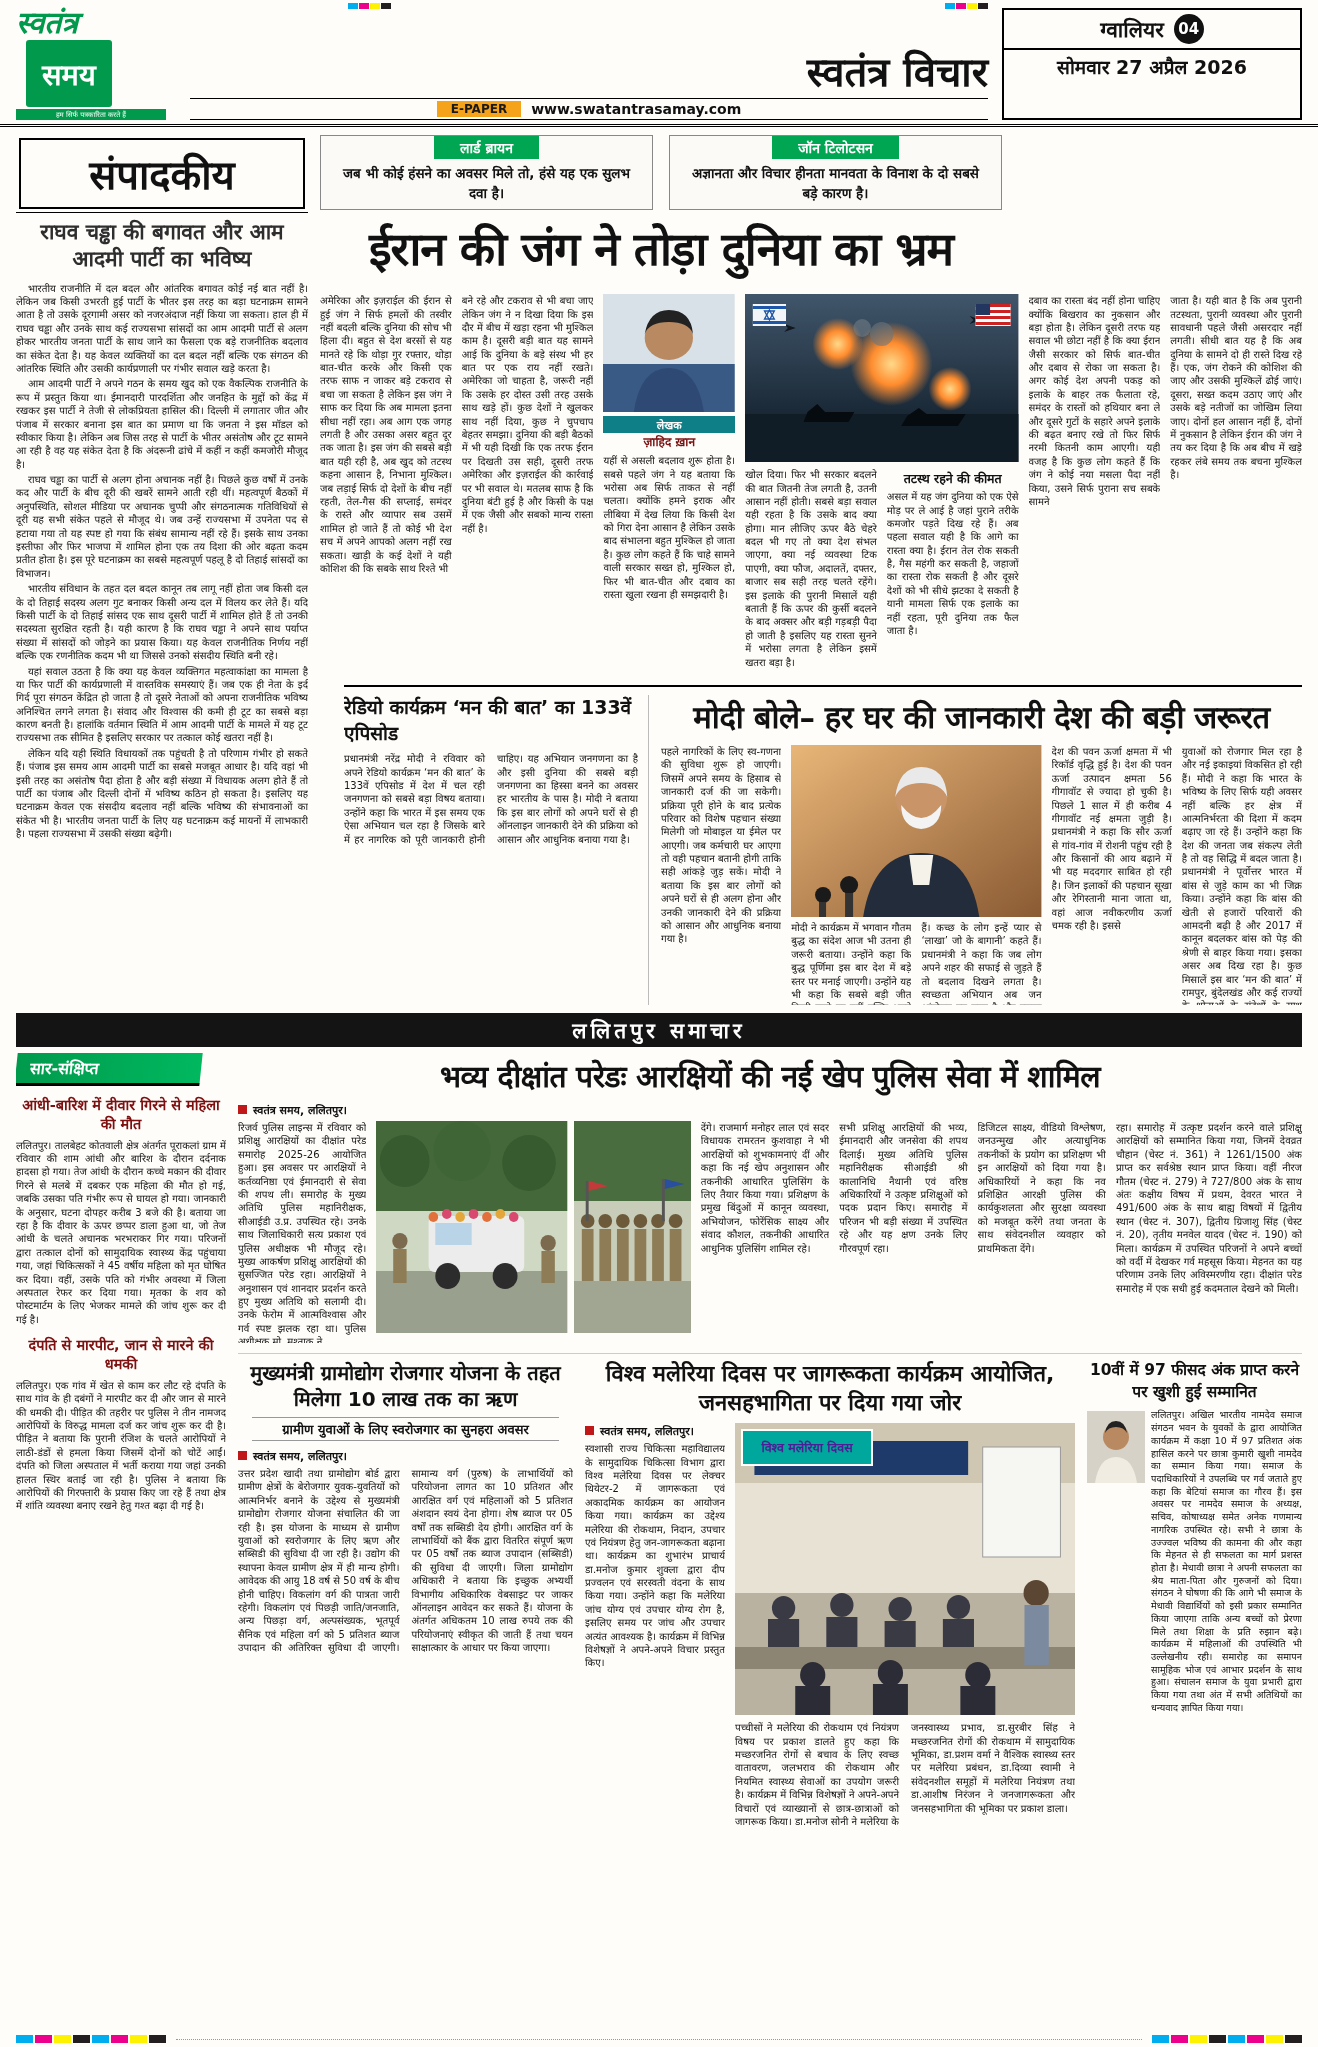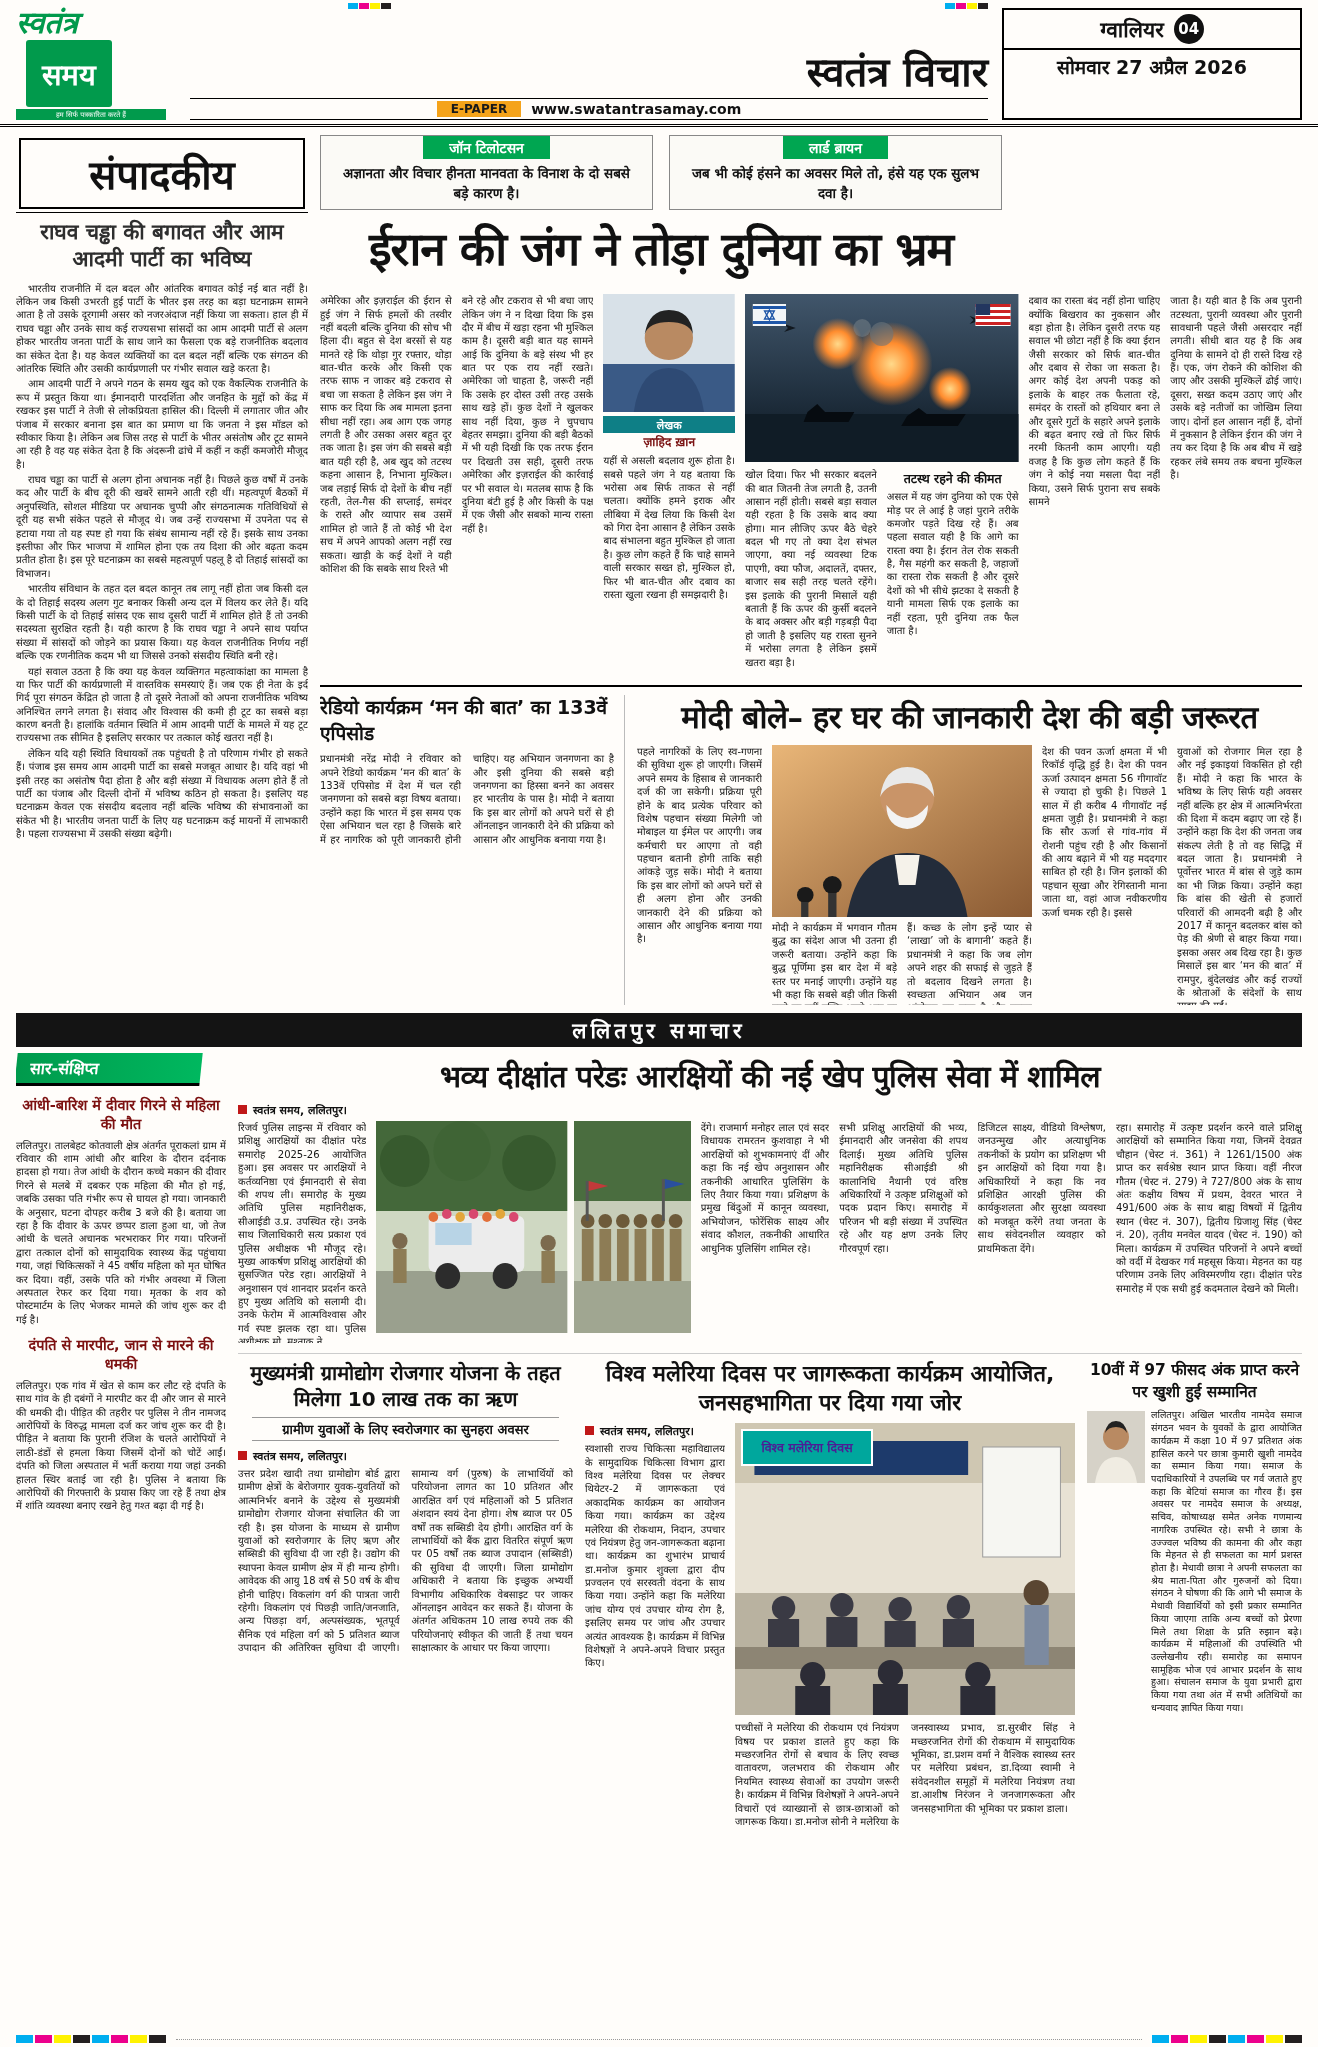--- a/index.html
+++ b/index.html
@@ -49,21 +49,21 @@
   .iran-c1{grid-area:1/1/3/2}.iran-c2{grid-area:1/2/3/3}.iran-c3{grid-area:1/3/3/4}
   .iran-img{grid-area:1/4/2/6}.iran-c4{grid-area:2/4/3/5}.iran-c5{grid-area:2/5/3/6}
   .iran-c6{grid-area:1/6/3/7}.iran-c7{grid-area:1/7/3/8}
   .author-photo { margin-bottom:4px; }
   .author-photo svg { display:block; width:100%; height:118px; }
   .author-label { background:#0e7f86; color:#fff; text-align:center; font-size:11px; font-weight:bold; padding:1px 0; }
   .author-name { text-align:center; font-size:12px; font-weight:bold; color:#7a1212; margin-bottom:4px; }
   .war-photo svg { display:block; width:100%; height:168px; }
   .iran-subhead { text-align:center; font-weight:bold; font-size:12.5px; padding:2px 0 3px; }
 
-  .modi-block { border-top:2px solid #000; margin-top:10px; padding-top:8px; display:flex; gap:12px; height:334px; overflow:hidden; }
+  .modi-block { border-top:2px solid #000; margin-top:10px; padding-top:8px; display:flex; gap:12px; height:334px; overflow:hidden;margin-left:24px; }
   .modi-kicker-box { width:305px; flex-shrink:0; border-right:1px solid #bbb; padding-right:10px; }
   .modi-kicker { font-size:19px; font-weight:bold; line-height:1.35; margin-bottom:6px; }
   .modi-kicker-body { column-count:2; column-gap:12px; }
   .modi-main { flex:1; overflow:hidden; }
   .modi-headline { text-align:center; font-size:31px; font-weight:bold; margin-bottom:8px; letter-spacing:-0.5px; }
   .modi-body { display:grid; grid-template-columns:repeat(5,1fr); column-gap:10px; height:262px; overflow:hidden; }
   .modi-c1{grid-area:1/1/3/2}.modi-photo{grid-area:1/2/2/4}.modi-c2{grid-area:2/2/3/3}
   .modi-c3{grid-area:2/3/3/4}.modi-c4{grid-area:1/4/3/5}.modi-c5{grid-area:1/5/3/6}
   .modi-photo svg { display:block; width:100%; height:172px; margin-bottom:4px; }
 
@@ -160,26 +160,26 @@
         <p>यहां सवाल उठता है कि क्या यह केवल व्यक्तिगत महत्वाकांक्षा का मामला है या फिर पार्टी की कार्यप्रणाली में वास्तविक समस्याएं हैं। जब एक ही नेता के इर्द गिर्द पूरा संगठन केंद्रित हो जाता है तो दूसरे नेताओं को अपना राजनीतिक भविष्य अनिश्चित लगने लगता है। संवाद और विश्वास की कमी ही टूट का सबसे बड़ा कारण बनती है। हालांकि वर्तमान स्थिति में आम आदमी पार्टी के मामले में यह टूट राज्यसभा तक सीमित है इसलिए सरकार पर तत्काल कोई खतरा नहीं है।</p>
         <p>लेकिन यदि यही स्थिति विधायकों तक पहुंचती है तो परिणाम गंभीर हो सकते हैं। पंजाब इस समय आम आदमी पार्टी का सबसे मजबूत आधार है। यदि वहां भी इसी तरह का असंतोष पैदा होता है और बड़ी संख्या में विधायक अलग होते हैं तो पार्टी का पंजाब और दिल्ली दोनों में भविष्य कठिन हो सकता है। इसलिए यह घटनाक्रम केवल एक संसदीय बदलाव नहीं बल्कि भविष्य की संभावनाओं का संकेत भी है। भारतीय जनता पार्टी के लिए यह घटनाक्रम कई मायनों में लाभकारी है। पहला राज्यसभा में उसकी संख्या बढ़ेगी।</p>
       </div>
     </div>
 
     <div class="main-col">
 
       <div class="iran-top">
         <div class="quotes-row">
           <div class="quote-box">
+            <div class="quote-author">लार्ड ब्रायन</div>
+            <div class="quote-text">जब भी कोई हंसने का अवसर मिले तो, हंसे यह एक सुलभ दवा है।</div>
+          </div>
+          <div class="quote-box">
             <div class="quote-author">जॉन टिलोटसन</div>
             <div class="quote-text">अज्ञानता और विचार हीनता मानवता के विनाश के दो सबसे बड़े कारण है।</div>
-          </div>
-          <div class="quote-box">
-            <div class="quote-author">लार्ड ब्रायन</div>
-            <div class="quote-text">जब भी कोई हंसने का अवसर मिले तो, हंसे यह एक सुलभ दवा है।</div>
           </div>
         </div>
         <div class="iran-headline">ईरान की जंग ने तोड़ा दुनिया का भ्रम</div>
       </div>
 
       <div class="iran-body">
         <div class="body-text iran-c1">अमेरिका और इज़राईल की ईरान से हुई जंग ने सिर्फ हमलों की तस्वीर नहीं बदली बल्कि दुनिया की सोच भी हिला दी। बहुत से देश बरसों से यह मानते रहे कि थोड़ा गुर रफ्तार, थोड़ा बात-चीत करके और किसी एक तरफ साफ न जाकर बड़े टकराव से बचा जा सकता है लेकिन इस जंग ने साफ कर दिया कि अब मामला इतना सीधा नहीं रहा। अब आग एक जगह लगती है और उसका असर बहुत दूर तक जाता है। इस जंग की सबसे बड़ी बात यही रही है, अब खुद को तटस्थ कहना आसान है, निभाना मुश्किल। जब लड़ाई सिर्फ दो देशों के बीच नहीं रहती, तेल-गैस की सप्लाई, समंदर के रास्ते और व्यापार सब उसमें शामिल हो जाते हैं तो कोई भी देश सच में अपने आपको अलग नहीं रख सकता। खाड़ी के कई देशों ने यही कोशिश की कि सबके साथ रिश्ते भी</div>
         <div class="body-text iran-c2">बने रहे और टकराव से भी बचा जाए लेकिन जंग ने न दिखा दिया कि इस दौर में बीच में खड़ा रहना भी मुश्किल काम है। दूसरी बड़ी बात यह सामने आई कि दुनिया के बड़े संस्थ भी हर बात पर एक राय नहीं रखते। अमेरिका जो चाहता है, जरूरी नहीं कि उसके हर दोस्त उसी तरह उसके साथ खड़े हों। कुछ देशों ने खुलकर साथ नहीं दिया, कुछ ने चुपचाप बेहतर समझा। दुनिया की बड़ी बैठकों में भी यही दिखी कि एक तरफ ईरान पर दिखती उस सही, दूसरी तरफ अमेरिका और इज़राईल की कार्रवाई पर भी सवाल थे। मतलब साफ है कि दुनिया बंटी हुई है और किसी के पक्ष में एक जैसी और सबको मान्य रास्ता नहीं है।</div>
         <div class="iran-c3">
           <div class="author-photo">

